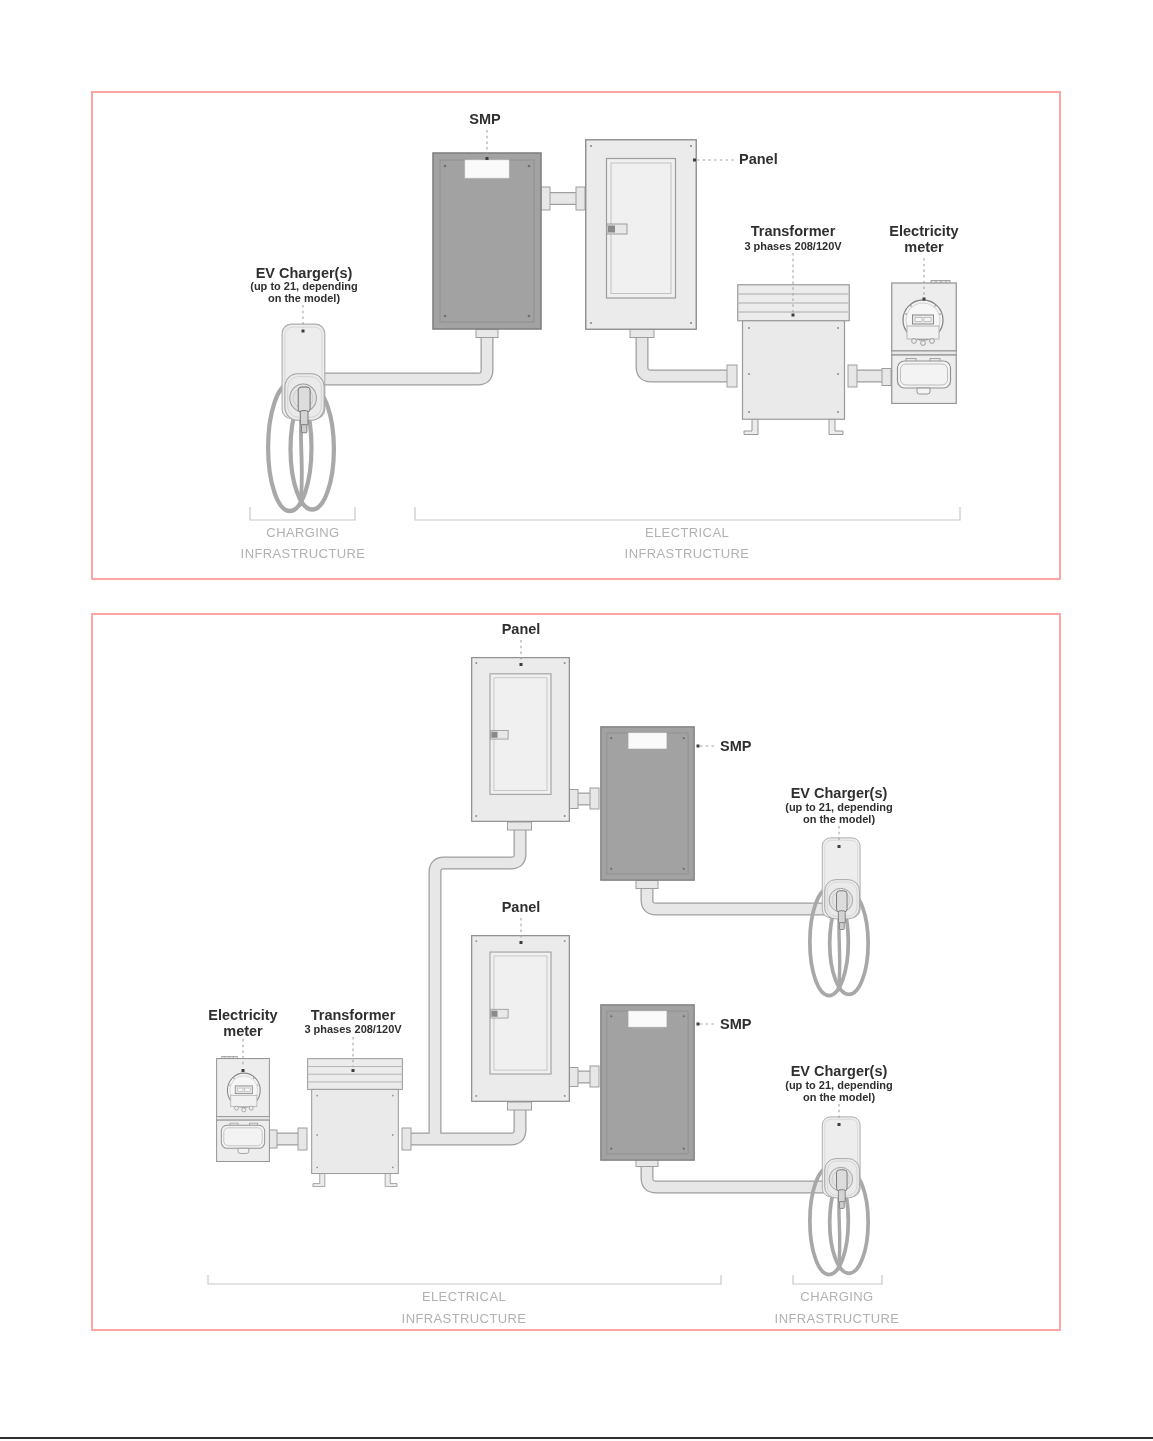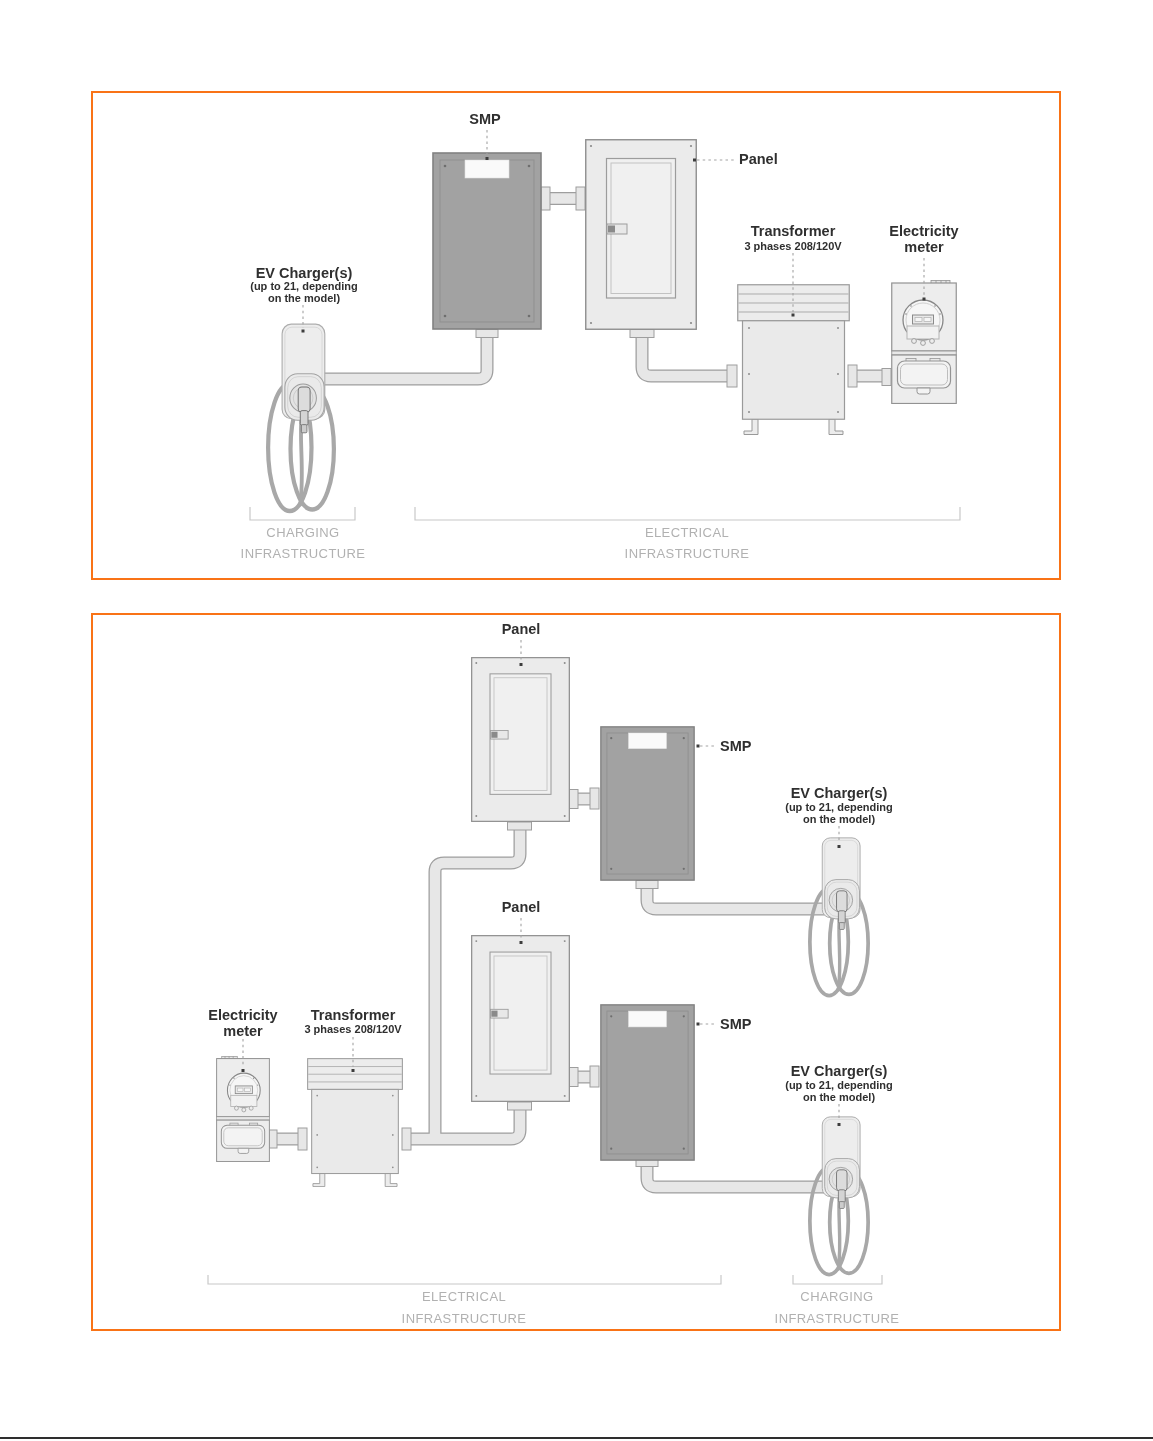--- a/index.html
+++ b/index.html
@@ -1,18 +1,18 @@
 <!DOCTYPE html>
 <html><head>
 <meta charset="utf-8">
 <style>
   html,body{margin:0;padding:0;background:#ffffff;}
   body{width:1153px;height:1441px;position:relative;overflow:hidden;
        font-family:"Liberation Sans",sans-serif;}
-  .card{position:absolute;box-sizing:border-box;border:2px solid #f97316;background:#fff;padding-left:34px;}
+  .card{position:absolute;box-sizing:border-box;border:2px solid #fca5a5;background:#fff;padding-left:34px;}
   #card-top{left:91px;top:91px;width:970px;height:489px;}
   #card-bottom{left:91px;top:613px;width:970px;height:718px;}
   .art{position:absolute;left:0;top:0;}
   .lbl{position:absolute;transform:translate(-50%,-50%);
        font-weight:700;font-size:14.5px;color:#2f2f2f;white-space:nowrap;line-height:15px;}
   .lbl.left{transform:translate(0,-50%);}
   .sub{position:absolute;transform:translate(-50%,-50%);
        font-weight:700;font-size:11px;color:#2f2f2f;white-space:nowrap;line-height:12px;}
   .section-line{position:absolute;transform:translate(-50%,-50%);
        font-weight:400;font-size:13px;letter-spacing:.4px;color:#b1b1b1;white-space:nowrap;}

